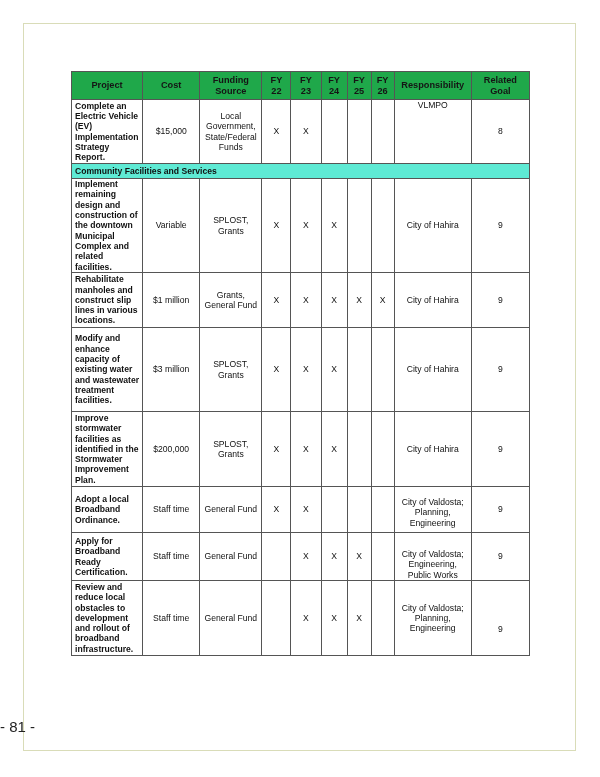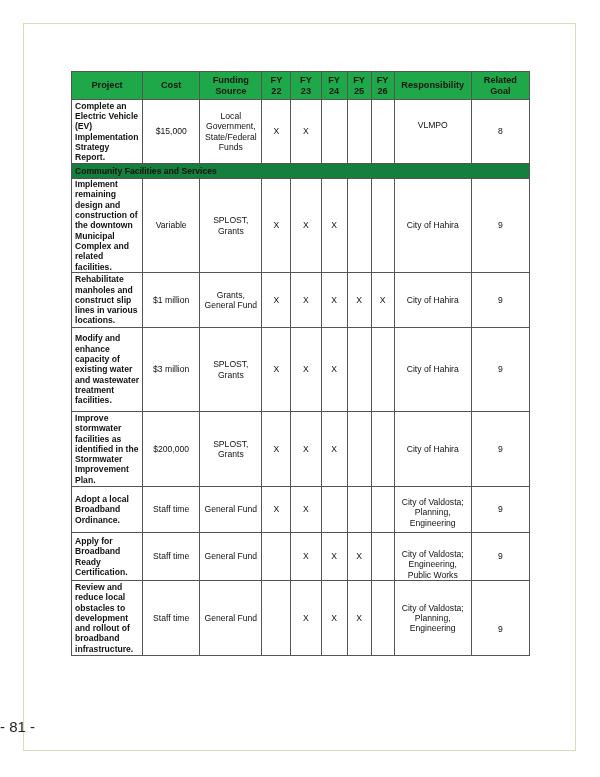--- a/index.html
+++ b/index.html
@@ -22,21 +22,21 @@
     border: 1px solid #555; padding: 0 3px; vertical-align: middle;
   }
   table.plan thead th {
     background: #1fa84a; color: #151515; font-weight: bold; text-align: center;
     height: 27px; font-size: 9.2px; line-height: 10.5px; padding: 0 2px;
   }
   td.project { text-align: left; padding-left: 5px; font-weight: bold; }
   td.c { text-align: center; }
   td.goal-top { vertical-align: top; padding-top: 5px; text-align: center; }
   tr.section td {
-    background: #15803d; font-weight: bold; height: 14px; 
+    background: #5eead4; font-weight: bold; height: 14px; 
     font-size: 8.6px;
   }
   td.fund-low { vertical-align: middle; padding-top: 10px; }
   .page-number {
     position: absolute; left: 0; width: 600px; top: 718px; 
     font-size: 15px; color: #222;
   }
 </style>
 </head>
 <body>
@@ -74,21 +74,21 @@
 
     <tr style="height:64px">
       <td class="project">Complete an Electric Vehicle (EV) Implementation Strategy Report.</td>
       <td class="c">$15,000</td>
       <td class="c">Local Government, State/Federal Funds</td>
       <td class="c">X</td>
       <td class="c">X</td>
       <td class="c"></td>
       <td class="c"></td>
       <td class="c"></td>
-      <td class="c" style="vertical-align:top;padding-top:20px">VLMPO</td>
+      <td class="c" style="vertical-align:top;">VLMPO</td>
       <td class="c">8</td>
     </tr>
 
     <tr class="section">
       <td colspan="10">Community Facilities and Services</td>
     </tr>
 
     <tr style="height:94px">
       <td class="project">Implement remaining design and construction of the downtown Municipal Complex and related facilities.</td>
       <td class="c">Variable</td>

